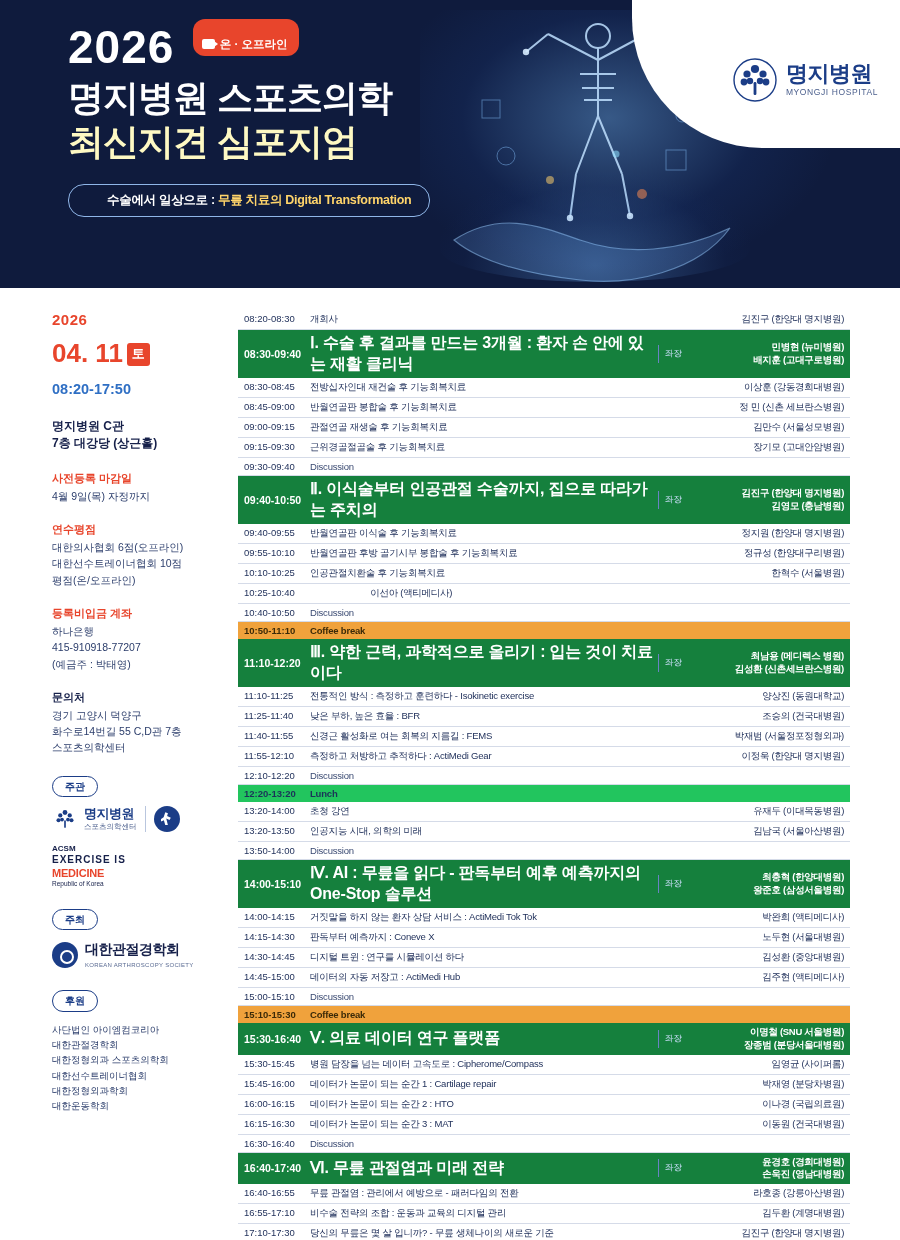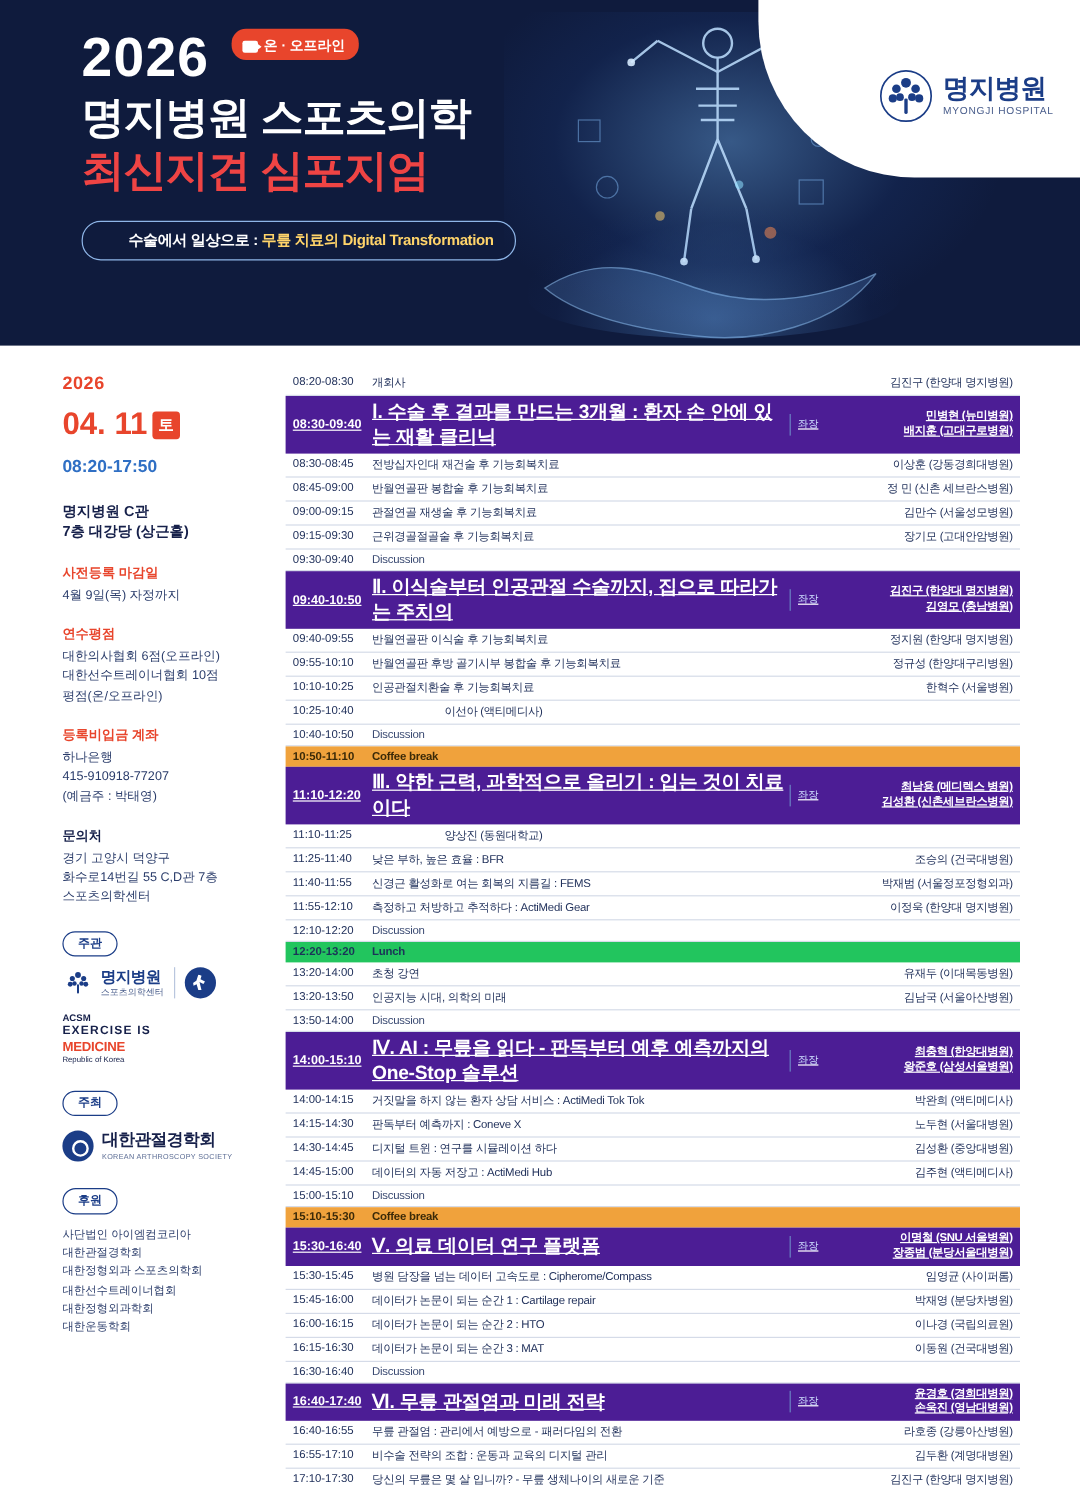--- a/index.html
+++ b/index.html
@@ -58,33 +58,33 @@
   }
 
   .title-block { position:absolute; left:68px; top:24px; width:420px; }
   .yr {
     font-size:46px; font-weight:bold; color:#ffffff; letter-spacing:1px;
     line-height:1.0; display:inline-block; vertical-align:middle;
   }
   .badge-on {
     display:inline-flex; align-items:center; gap:5px;
     background:#e8452c; color:#fff; border-radius:12px;
-    padding:7px 11px 4px 9px; font-size:11.5px; font-weight:bold;
+    padding:18px 11px 4px 9px; font-size:11.5px; font-weight:bold;
     margin-left:14px; vertical-align:middle; position:relative; top:-10px;
   }
   .badge-on .cam {
     width:13px; height:10px; background:#fff; border-radius:2px;
     position:relative; display:inline-block;
   }
   .badge-on .cam:after{
     content:""; position:absolute; right:-3px; top:2px;
     border-left:4px solid #fff; border-top:3px solid transparent; border-bottom:3px solid transparent;
   }
   .t1 { font-size:36px; font-weight:bold; color:#ffffff; letter-spacing:-1px; margin-top:6px; line-height:1.22; }
-  .t2 { font-size:36px; font-weight:bold; color:#ef4444; letter-spacing:-1px; line-height:1.22; }
+  .t2 { font-size:36px; font-weight:bold; color:#fef9c3; letter-spacing:-1px; line-height:1.22; }
   .subtitle-pill {
     margin-top:20px; display:inline-block;
     border:1px solid #8fb6e8; border-radius:16px;
     padding:7px 18px; font-size:12.5px; font-weight:bold; color:#ffd46a;
     letter-spacing:-0.3px;
   }
   .subtitle-pill .w { color:#ffffff;margin-left:20px; }
 
   
   .left {
@@ -152,21 +152,21 @@
   .row .ch {
     flex:0 0 34px; font-size:8.5px; padding:3px 12px; color:#22325c; text-align:right;
     white-space:nowrap;
   }
   .row .sp {
     flex:0 0 152px; font-size:9.5px; padding:3px 6px 3px 2px; text-align:right; color:#22325c;
     letter-spacing:-0.3px;
   }
   .row.line { border-bottom:1px solid #d5dbe8; }
   .row.sess {
-    background:#4c1d95; color:#fff; align-items:center; min-height:30px;text-decoration:underline;
+    background:#15803d; color:#fff; align-items:center; min-height:30px;
   }
   .row.sess .tm { font-size:10.5px; font-weight:bold; color:#fff; }
   .row.sess .ti { font-size:16px; font-weight:bold; color:#fff; }
   .row.sess .ch { color:#cfe0ff; font-size:8.5px; border-left:1px solid #6a83c4; padding-left:6px; flex:0 0 40px; text-align:left;}
   .row.sess .sp { color:#ffffff; font-size:9.5px; font-weight:bold; line-height:1.35; }
   .row.coffee { background:#f0a23c; }
   .row.coffee .tm, .row.coffee .ti { color:#3b2a08; font-weight:bold; }
   .row.lunch { background:#22c55e; }
   .row.lunch .tm, .row.lunch .ti { color:#1b3358; font-weight:bold; }
   .row.closing { background:#eef1f7; }
@@ -426,20 +426,21 @@
       <div class="tm">11:10-12:20</div>
       <div class="ti">Ⅲ. 약한 근력, 과학적으로 올리기 : 입는 것이 치료이다</div>
       <div class="ch">좌장</div>
       <div class="sp">
         <span class="sp2">최남용 (메디렉스 병원)</span>
         <span class="sp2">김성환 (신촌세브란스병원)</span>
       </div>
     </div>
     <div class="row line">
       <div class="tm">11:10-11:25</div>
+      <div class="ti">전통적인 방식 : 측정하고 훈련하다 - Isokinetic exercise</div>
       <div class="sp">양상진 (동원대학교)</div>
     </div>
     <div class="row line">
       <div class="tm">11:25-11:40</div>
       <div class="ti">낮은 부하, 높은 효율 : BFR</div>
       <div class="sp">조승의 (건국대병원)</div>
     </div>
     <div class="row line">
       <div class="tm">11:40-11:55</div>
       <div class="ti">신경근 활성화로 여는 회복의 지름길 : FEMS</div>

